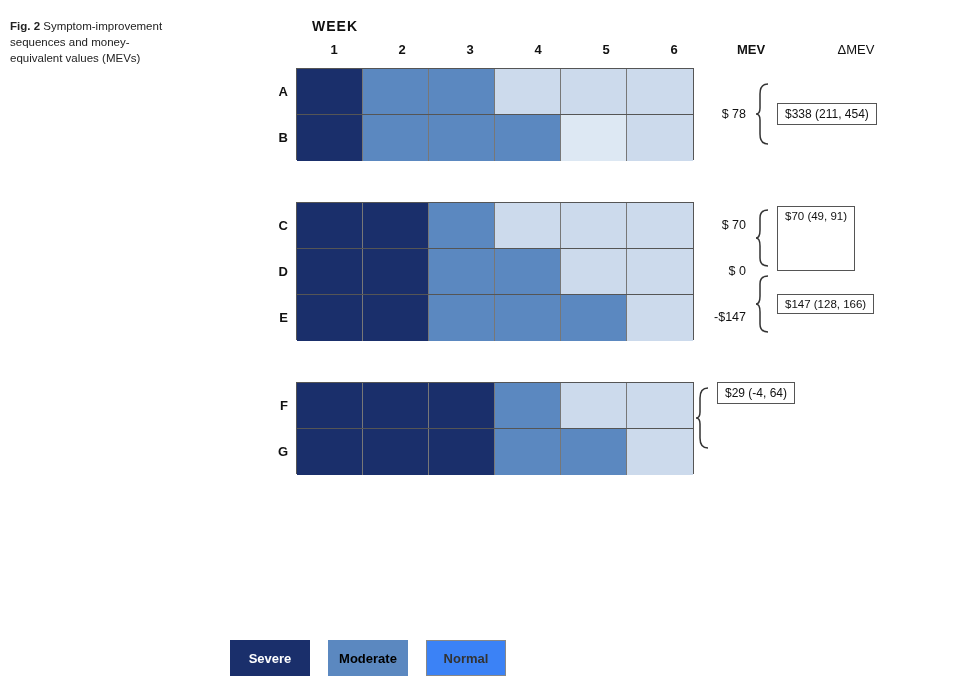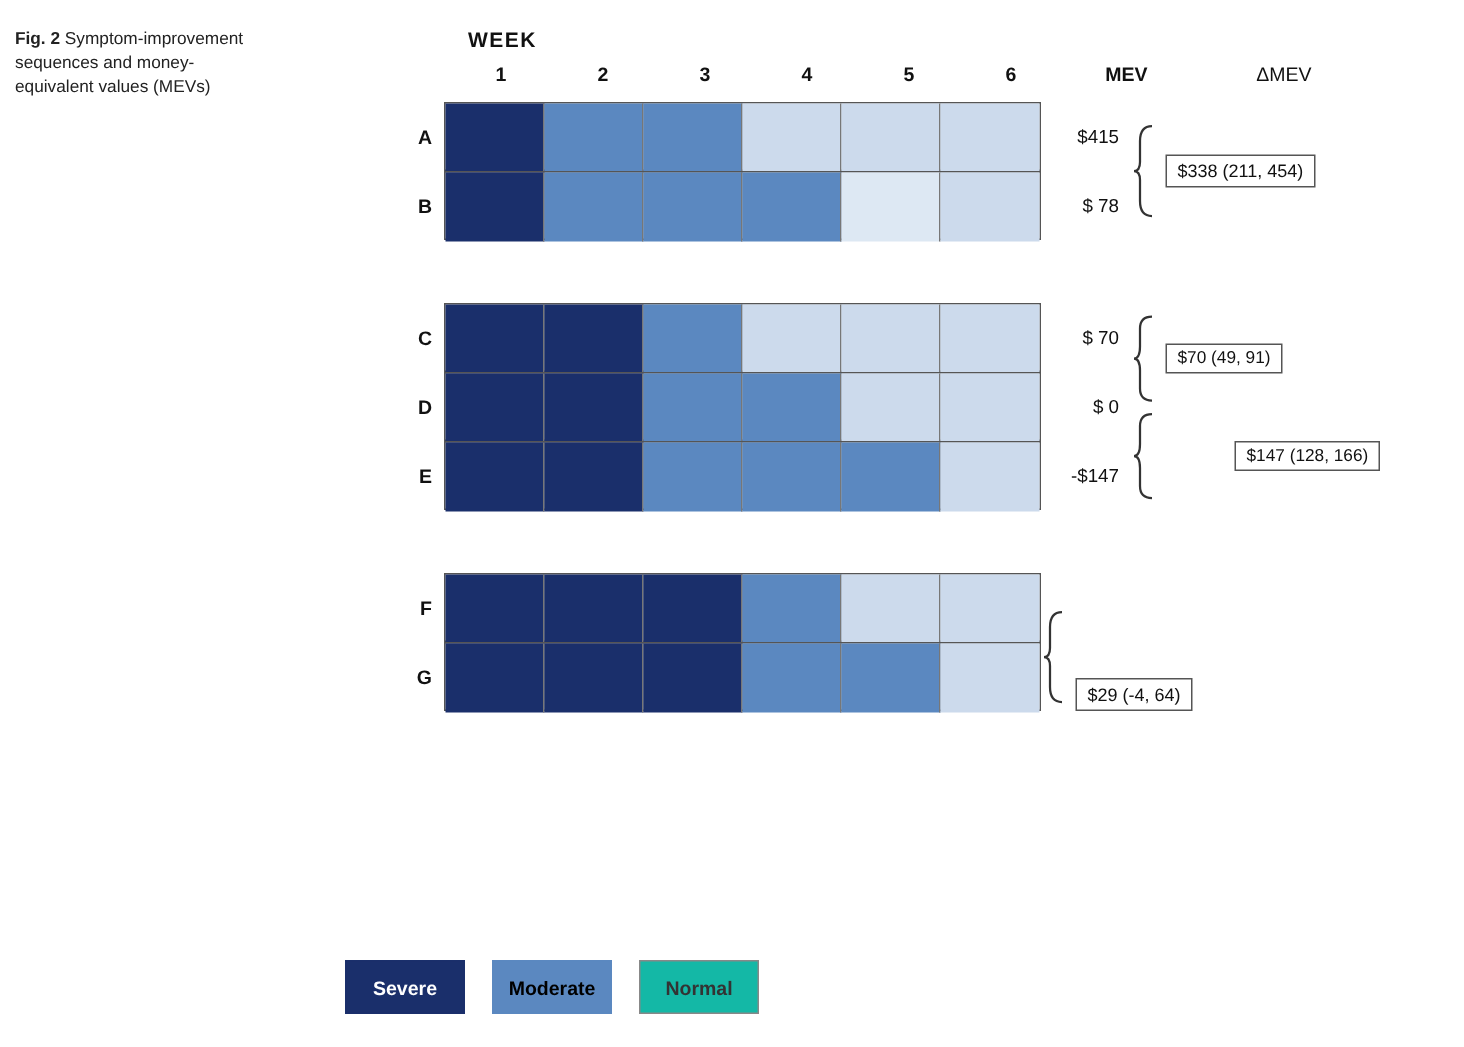--- a/index.html
+++ b/index.html
@@ -166,21 +166,21 @@
       border-color: #1a2f6b;
     }
 
     .legend-box.moderate-box {
       background-color: #5b88c0;
       color: #000000;
       border-color: #5b88c0;
     }
 
     .legend-box.normal-box {
-      background-color: #14b8a6;
+      background-color: #3b82f6;
       color: #333;
       border-color: #888;
     }
 
     
     .group-wrapper {
       display: flex;
       align-items: center;
       margin-bottom: 22px;
     }
@@ -253,21 +253,20 @@
             <div class="cell moderate"></div>
             <div class="cell moderate"></div>
             <div class="cell moderate"></div>
             <div class="cell" style="background:#dde8f3;"></div>
             <div class="cell normal"></div>
           </div>
         </div>
       </div>
 
       <div class="mev-col">
-        <div class="mev-row">$415</div>
         <div class="mev-row">$ 78</div>
       </div>
 
       <div style="display:flex; align-items:center; height:92px;">
         <svg width="18" height="72">
           <path d="M14,6 Q6,6 6,16 L6,30 Q6,36 2,36 Q6,36 6,42 L6,56 Q6,66 14,66" fill="none" stroke="#333" stroke-width="1.5"></path>
         </svg>
         <div class="delta-box">$338 (211, 454)</div>
       </div>
     </div>
@@ -313,31 +312,31 @@
       </div>
 
       <div class="mev-col">
         <div class="mev-row">$ 70</div>
         <div class="mev-row">$ 0</div>
         <div class="mev-row">-$147</div>
       </div>
 
       <div style="display:flex; flex-direction:column; justify-content:space-between; height:138px; padding-top:4px; padding-bottom:4px;">
 
+        <div style="display:flex; flex:1; justify-content:flex-start;">
+          <svg width="18" height="64">
+            <path d="M14,4 Q6,4 6,12 L6,24 Q6,32 2,32 Q6,32 6,40 L6,52 Q6,60 14,60" fill="none" stroke="#333" stroke-width="1.5"></path>
+          </svg>
+          <div class="delta-box" style="font-size:11.5px;">$70 (49, 91)</div>
+        </div>
+
         <div style="display:flex; align-items:center; flex:1; justify-content:flex-start;">
           <svg width="18" height="64">
             <path d="M14,4 Q6,4 6,12 L6,24 Q6,32 2,32 Q6,32 6,40 L6,52 Q6,60 14,60" fill="none" stroke="#333" stroke-width="1.5"></path>
           </svg>
-          <div class="delta-box" style="font-size:11.5px;">$70 (49, 91)</div>
-        </div>
-
-        <div style="display:flex; align-items:center; flex:1; justify-content:flex-start;gap:46px;">
-          <svg width="18" height="64">
-            <path d="M14,4 Q6,4 6,12 L6,24 Q6,32 2,32 Q6,32 6,40 L6,52 Q6,60 14,60" fill="none" stroke="#333" stroke-width="1.5"></path>
-          </svg>
           <div class="delta-box" style="font-size:11.5px;">$147 (128, 166)</div>
         </div>
       </div>
     </div>
 
     <div class="group-wrapper">
       <div class="rows-block">
 
         <div class="sequence-row">
           <div class="row-letter">F</div>
@@ -358,21 +357,21 @@
             <div class="cell severe"></div>
             <div class="cell severe"></div>
             <div class="cell moderate"></div>
             <div class="cell moderate"></div>
             <div class="cell normal"></div>
           </div>
         </div>
       </div>
 
 
-      <div style="display:flex; align-items:flex-end; height:92px;">
+      <div style="display:flex; align-items:flex-start; height:92px;">
         <svg width="18" height="72">
           <path d="M14,6 Q6,6 6,16 L6,30 Q6,36 2,36 Q6,36 6,42 L6,56 Q6,66 14,66" fill="none" stroke="#333" stroke-width="1.5"></path>
         </svg>
         <div class="delta-box">$29 (-4, 64)</div>
       </div>
     </div>
 
   </div>
 
   <div class="legend">

